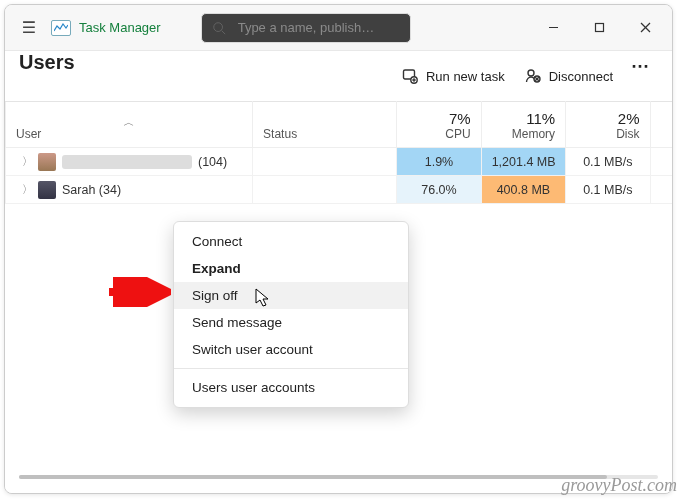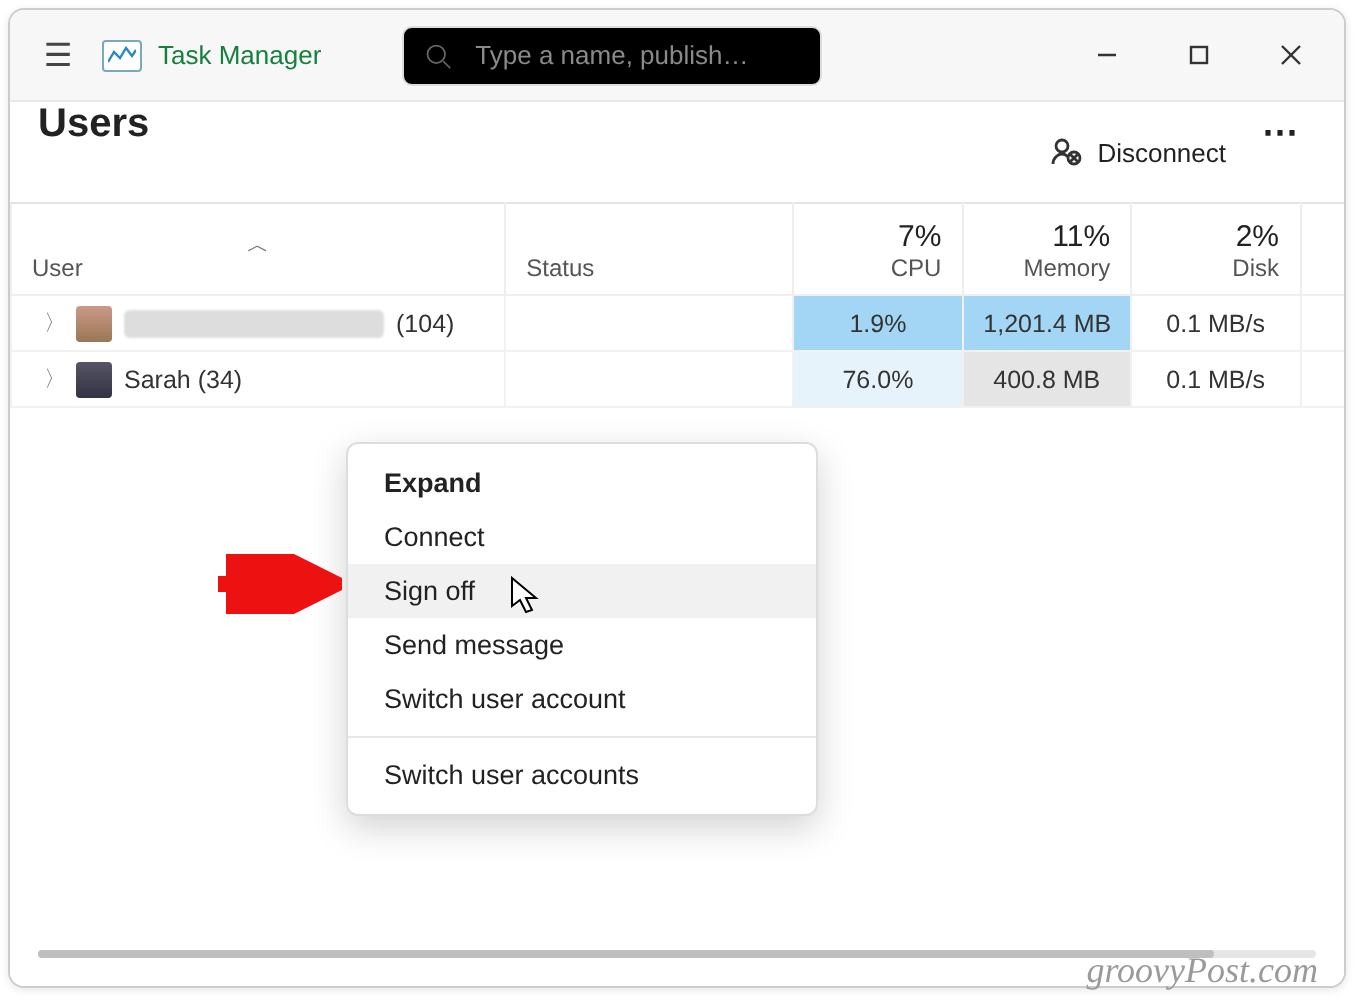--- a/index.html
+++ b/index.html
@@ -43,21 +43,21 @@
     margin: 0 8px 0 2px;
     background:#fff;
   }
   .app-icon svg { width:14px; height:10px;}
   .app-title { font-size:13px; color:#15803d;}
   .search {
     margin-left: 40px;
     display:flex; align-items:center;
     width: 210px; height:30px;
     border:1px solid #ddd; border-radius:5px;
-    background:#000000;
+    background:#404040;
     padding: 0 10px;
     color:#888;
   }
   .search svg { width:14px; height:14px; margin-right:12px; stroke:#666; fill:none;}
   .search span { color:#8a8a8a; font-size:13px; }
   .win-controls { margin-left:auto; display:flex; }
   .win-btn { width:46px; height:46px; display:flex; align-items:center; justify-content:center; cursor:pointer; color:#333;}
   .win-btn svg { width:11px; height:11px; stroke:#333; fill:none; stroke-width:1.2;}
   
   .toolbar {
@@ -102,21 +102,21 @@
     white-space:nowrap;
   }
   tbody td.right{ text-align:center;}
   .user-cell { display:flex; align-items:center; gap:6px;}
   .chev { color:#777; font-size:11px; width:10px; text-align:center; cursor:pointer; margin-left:6px;}
   .avatar { width:18px; height:18px; border-radius:2px; background:#888; display:inline-block;}
   .avatar.a1{ background: linear-gradient(#c98, #975);}
   .avatar.a2{ background: linear-gradient(#556, #334);}
   .blur { display:inline-block; width:130px; height:14px; background:#ddd; border-radius:3px; filter:blur(0.4px);}
   .hl-a{ background:#a3d6f5;}
-  .hl-b{ background:#e5e5e5;}
+  .hl-b{ background:#fdba74;}
   .hl-c{ background:#e6f3fb;}
   
   .ctx {
     position:absolute;
     left:168px; top:216px;
     width:236px;
     background:#fff;
     border:1px solid #ddd;
     border-radius:6px;
     box-shadow: 0 6px 18px rgba(0,0,0,0.18);
@@ -133,21 +133,21 @@
     position:absolute;
     left:100px; top:272px;
     z-index:11;
   }
   .cursor {
     position:absolute;
     left:250px; top:283px;
     z-index:12;
   }
   .watermark{
-    position:absolute; right:20px; bottom:4px;
+    position:absolute; right:2px; bottom:4px;
     font-family: Georgia, serif; font-style:italic;
     color:#9a9a9a; font-size:18px;
   }
   .bottom-scroll {
     position:absolute; left:14px; right:14px; bottom:14px;
     height:4px; background:#e6e6e6; border-radius:3px;
   }
   .bottom-scroll .thumb{ position:absolute; left:0; width:92%; height:100%; background:#bfbfbf; border-radius:3px;}
 </style>
 </head>
@@ -186,20 +186,29 @@
             <line x1="1" y1="1" x2="10" y2="10"></line>
             <line x1="10" y1="1" x2="1" y2="10"></line>
           </svg>
         </div>
     </div>
   </div>
 
   <div class="toolbar">
     <div class="page-title">Users</div>
     <div class="spacer"></div>
+    <div class="tbtn">
+      <svg viewBox="0 0 16 16">
+        <rect x="1.5" y="2" width="11" height="9" rx="1.5"></rect>
+        <circle cx="12" cy="12" r="3.2" fill="#fff" stroke="#333"></circle>
+        <line x1="12" y1="10.3" x2="12" y2="13.7"></line>
+          <line x1="10.3" y1="12" x2="13.7" y2="12"></line>
+      </svg>
+      <span>Run new task</span>
+    </div>
     <div class="tbtn">
       <svg viewBox="0 0 16 16">
         <circle cx="6" cy="5" r="3"></circle>
           <path d="M1.5 14c0-3 2.5-5 4.5-5s4.5 2 4.5 5"></path>
         <circle cx="12" cy="11" r="3" fill="#fff" stroke="#333"></circle>
         <line x1="10.2" y1="9.2" x2="13.8" y2="12.8"></line>
           <line x1="13.8" y1="9.2" x2="10.2" y2="12.8"></line>
       </svg>
       <span>Disconnect</span>
     </div>
@@ -272,27 +281,27 @@
         </tr>
       </tbody>
     </table>
 
     <div class="bottom-scroll">
       <div class="thumb"></div>
     </div>
   </div>
 
   <div class="ctx">
+    <div class="ctx-item">Connect</div>
     <div class="ctx-item bold">Expand</div>
-    <div class="ctx-item">Connect</div>
     <div class="ctx-item hover">Sign off</div>
     <div class="ctx-item">Send message</div>
     <div class="ctx-item">Switch user account</div>
     <div class="ctx-sep"></div>
-    <div class="ctx-item">Switch user accounts</div>
+    <div class="ctx-item">Users user accounts</div>
   </div>
 
   <svg class="arrow" width="66" height="30">
     <defs>
         <marker id="ah" markerWidth="8" markerHeight="8" refX="6" refY="4" orient="auto">
       <path d="M0,0 L8,4 L0,8 Z" fill="#e11"></path>
     </marker>
       </defs>
     <line x1="4" y1="15" x2="56" y2="15" stroke="#e11" stroke-width="8" marker-end="url(#ah)"></line>
   </svg>

